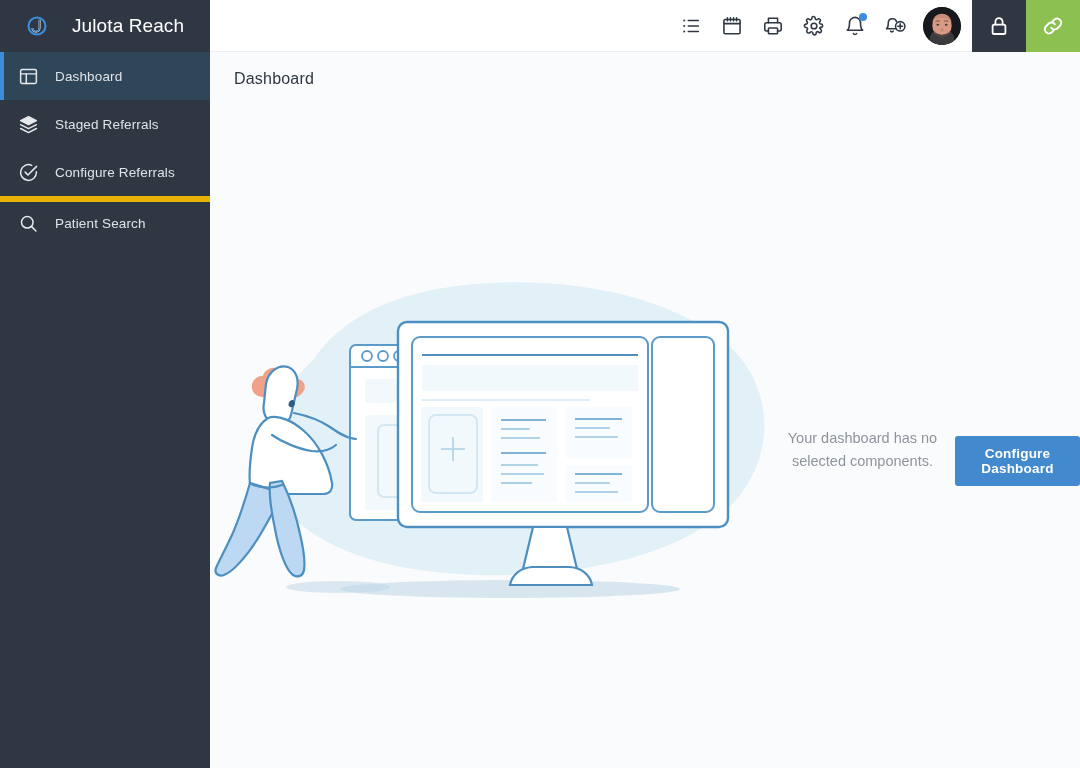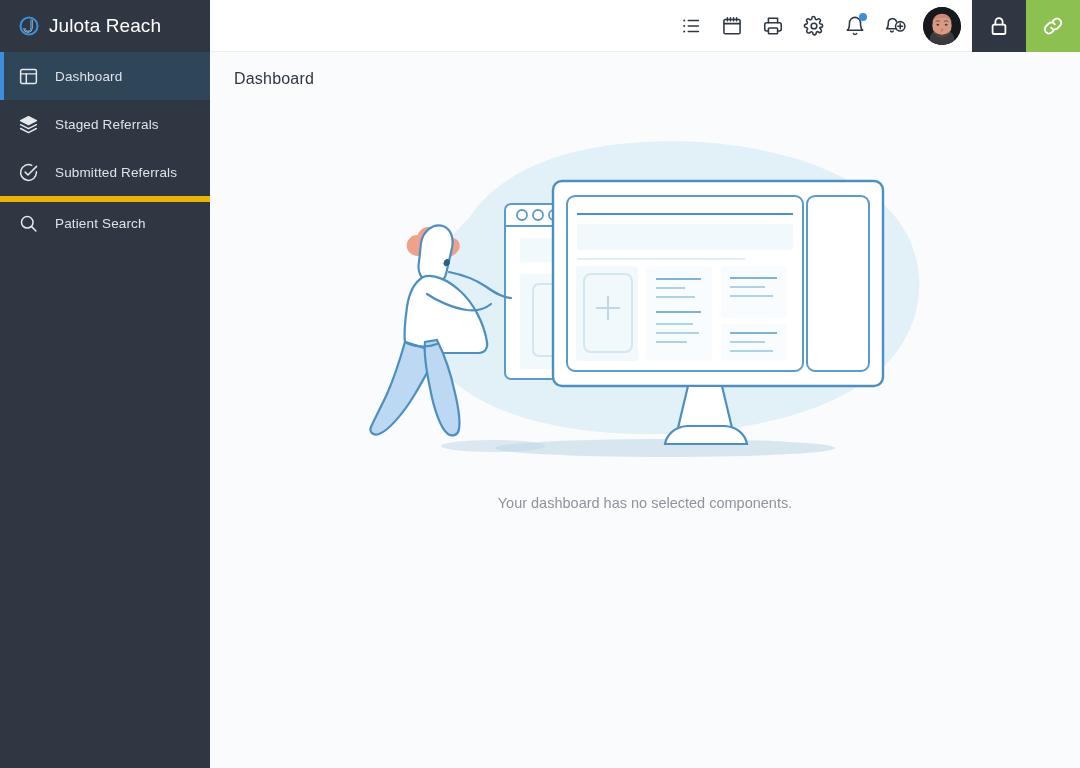--- a/index.html
+++ b/index.html
@@ -14,22 +14,22 @@
   
   .sidebar {
     width: 210px; height: 768px;
     background: #2e3742;
     flex: 0 0 210px;
     display: flex; flex-direction: column;
   }
   .brand {
     height: 52px;
     display: flex; align-items: center;
-    padding-left: 18px;
-    gap: 9px;
+    padding-left: 26px;
+    gap: 24px;
     flex: 0 0 52px;
   }
   .brand-mark { width: 22px; height: 22px; display: block; }
   .brand-text {
     color: #ffffff;
     font-size: 19px;
     letter-spacing: .1px;
     font-weight: 400;
     white-space: nowrap;
   }
@@ -100,21 +100,21 @@
   .page-head {
     background: #fafbfc;
     padding: 18px 0 16px 24px;
     flex: 0 0 auto;
   }
   .page-title { font-size: 16px; color: #2e3742; font-weight: 400; letter-spacing: .2px; }
 
   .content {
     flex: 1 1 auto;
     background: #fafbfc;
-    display: flex; flex-direction: column; align-items: center;
+    display: flex; flex-direction: row; align-items: center;
     padding-top: 22px;
     min-height: 0;
   }
   .empty-illus { width: 560px; height: 360px; display: block; }
   .empty-text {
     text-align: center;
     color: #8d949d;
     font-size: 14.5px;
     line-height: 23px;
     margin-top: 6px;
@@ -175,21 +175,21 @@
         <span class="nav-label">Staged Referrals</span>
       </div>
 
       <div class="nav-item">
         <span class="ic">
           <svg viewBox="0 0 24 24" fill="none" stroke="currentColor" stroke-width="1.7" stroke-linecap="round" stroke-linejoin="round">
             <path d="M21 11.2V12a9 9 0 1 1-5.3-8.2"></path>
             <path d="M8.2 11.6 11.4 14.8 21.2 5"></path>
           </svg>
         </span>
-        <span class="nav-label">Submitted Referrals</span>
+        <span class="nav-label">Configure Referrals</span>
       </div>
 
       <div class="nav-item divided">
         <span class="ic">
           <svg viewBox="0 0 24 24" fill="none" stroke="currentColor" stroke-width="1.7" stroke-linecap="round" stroke-linejoin="round">
             <circle cx="10.6" cy="10.6" r="6.6"></circle>
             <line x1="15.6" y1="15.6" x2="20.5" y2="20.5"></line>
           </svg>
         </span>
         <span class="nav-label">Patient Search</span>
@@ -394,16 +394,17 @@
             <path d="M72 214c6 12 14 34 18 53 4 17 5 30 4 36-1 6-6 8-11 5-7-5-14-24-18-46-4-19-6-36-5-46Z" fill="#bcd8f2" stroke="#4c8fc0" stroke-width="2.2"></path>
             <path d="M40 216c8 5 22 6 32 2" stroke="#4c8fc0" stroke-width="2.2" fill="none" stroke-linecap="round"></path>
           </g>
         </svg>
       </span>
 
       <div class="empty-text">
         <div>Your dashboard has no selected components.</div>
       </div>
 
+      <button class="btn-primary">Configure Dashboard</button>
 
     </div>
   </div>
 </div>
 
 </body></html>

